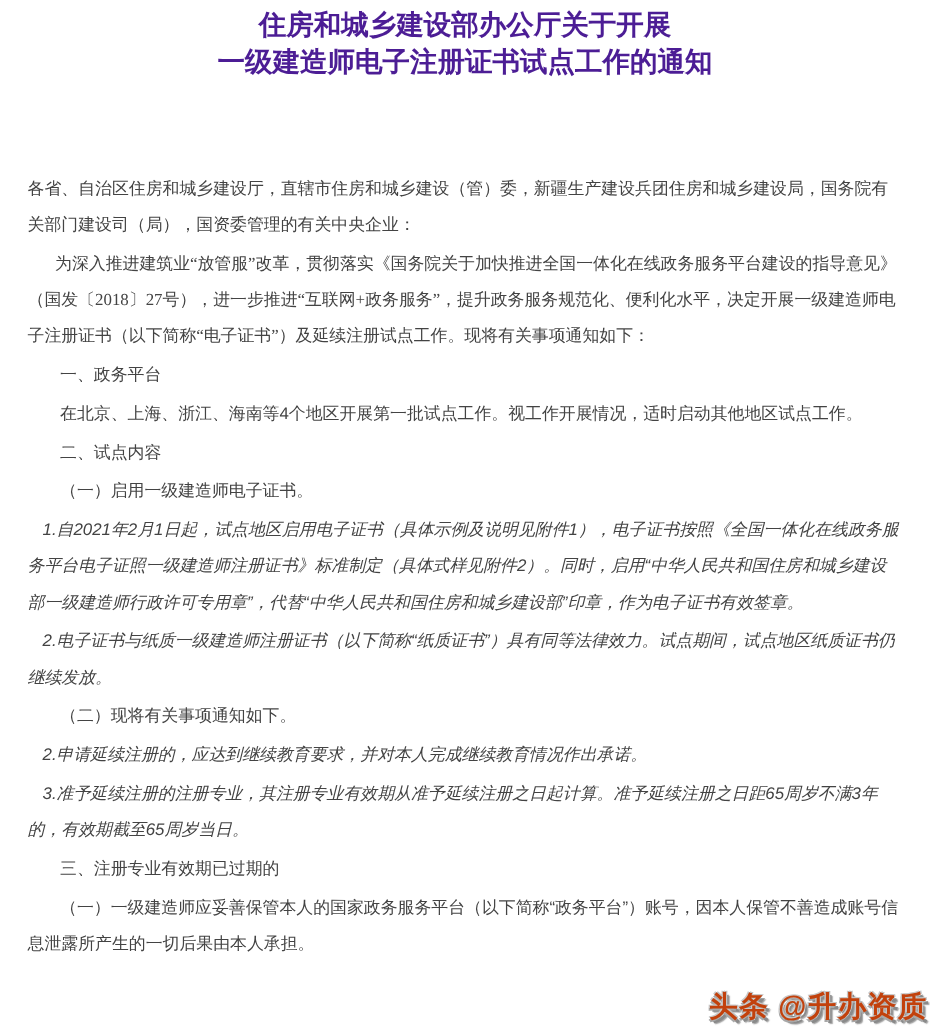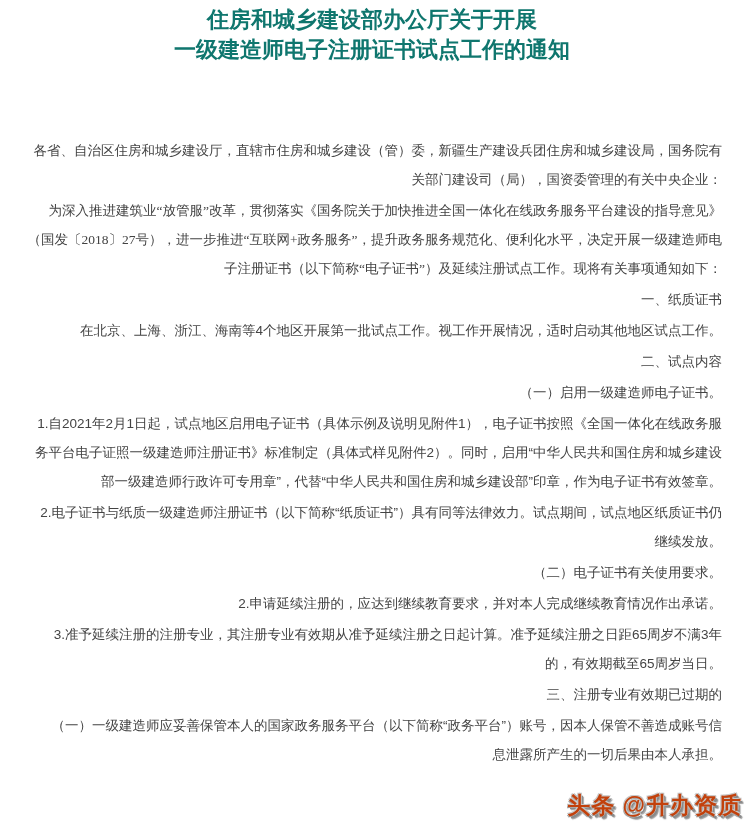--- a/index.html
+++ b/index.html
@@ -17,38 +17,37 @@
     background: #ffffff;
     font-family: "Liberation Sans", sans-serif;
     color: #434343;
   }
   .title {
     margin: 5px 22px 0 22px;
     text-align: center;
     font-size: 22px;
     line-height: 30px;
     font-weight: bold;
-    color: #0f766e;
+    color: #4c1d95;
   }
   .content {
     margin-top: 71px;
     padding: 0 22px;
     font-size: 13.5px;
     line-height: 29px;
     text-align: left;
   }
   .content p {
     margin: 2px 0;
     word-break: break-all;
-    text-align: right;
   }
   .ind-none  { text-indent: 0; }
   .ind-intro { text-indent: 22px; font-family: Liberation Serif, serif; }
   .ind-std   { text-indent: 26px; }
-  .ind-num   { text-indent: 12px; }
+  .ind-num   { text-indent: 12px; font-style: italic; }
   .watermark {
     position: absolute;
     right: 2px;
     top: 785px;
     font-size: 23px;
     font-weight: bold;
     letter-spacing: 1px;
     white-space: nowrap;
     color: #c2410c;
     text-shadow:
@@ -65,27 +64,27 @@
 <div class="doc">
 
   <h1 class="title">
     <span>住房和城乡建设部办公厅关于开展</span><br>
     <span>一级建造师电子注册证书试点工作的通知</span>
   </h1>
 
   <div class="content">
     <p class="ind-none">各省、自治区住房和城乡建设厅，直辖市住房和城乡建设（管）委，新疆生产建设兵团住房和城乡建设局，国务院有关部门建设司（局），国资委管理的有关中央企业：</p>
     <p class="ind-intro">为深入推进建筑业“放管服”改革，贯彻落实《国务院关于加快推进全国一体化在线政务服务平台建设的指导意见》（国发〔2018〕27号），进一步推进“互联网+政务服务”，提升政务服务规范化、便利化水平，决定开展一级建造师电子注册证书（以下简称“电子证书”）及延续注册试点工作。现将有关事项通知如下：</p>
-    <p class="ind-std">一、纸质证书</p>
+    <p class="ind-std">一、政务平台</p>
     <p class="ind-std">在北京、上海、浙江、海南等4个地区开展第一批试点工作。视工作开展情况，适时启动其他地区试点工作。</p>
     <p class="ind-std">二、试点内容</p>
     <p class="ind-std">（一）启用一级建造师电子证书。</p>
     <p class="ind-num">1.自2021年2月1日起，试点地区启用电子证书（具体示例及说明见附件1），电子证书按照《全国一体化在线政务服务平台电子证照一级建造师注册证书》标准制定（具体式样见附件2）。同时，启用“中华人民共和国住房和城乡建设部一级建造师行政许可专用章”，代替“中华人民共和国住房和城乡建设部”印章，作为电子证书有效签章。</p>
     <p class="ind-num">2.电子证书与纸质一级建造师注册证书（以下简称“纸质证书”）具有同等法律效力。试点期间，试点地区纸质证书仍继续发放。</p>
-    <p class="ind-std">（二）电子证书有关使用要求。</p>
+    <p class="ind-std">（二）现将有关事项通知如下。</p>
     <p class="ind-num">2.申请延续注册的，应达到继续教育要求，并对本人完成继续教育情况作出承诺。</p>
     <p class="ind-num">3.准予延续注册的注册专业，其注册专业有效期从准予延续注册之日起计算。准予延续注册之日距65周岁不满3年的，有效期截至65周岁当日。</p>
     <p class="ind-std">三、注册专业有效期已过期的</p>
     <p class="ind-std">（一）一级建造师应妥善保管本人的国家政务服务平台（以下简称“政务平台”）账号，因本人保管不善造成账号信息泄露所产生的一切后果由本人承担。</p>
   </div>
 
   <div class="watermark">头条 @升办资质</div>
 
 </div>
 

